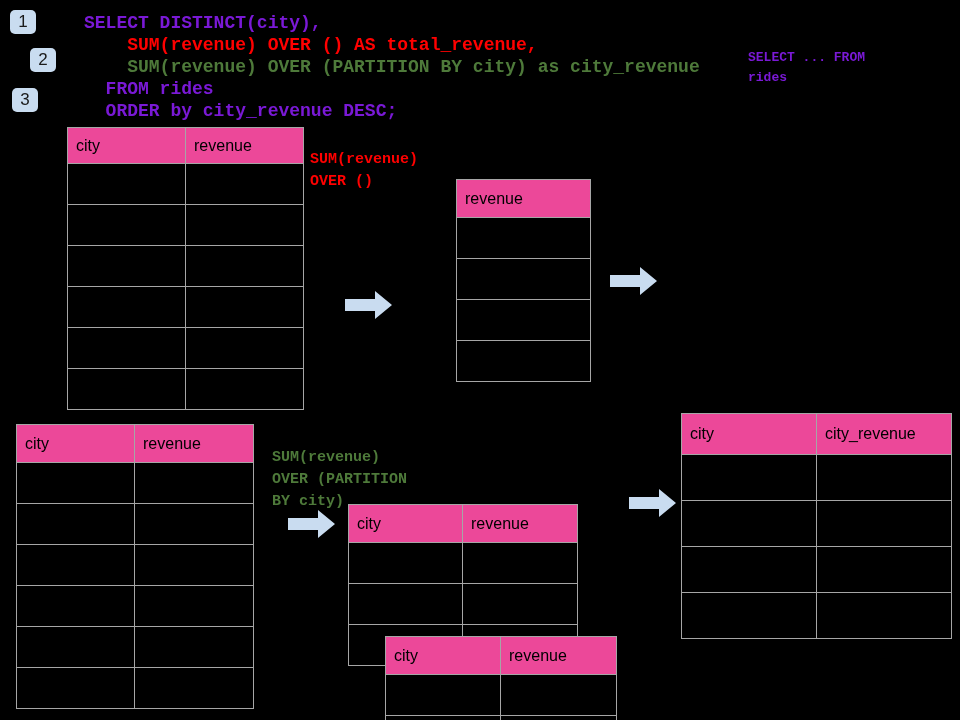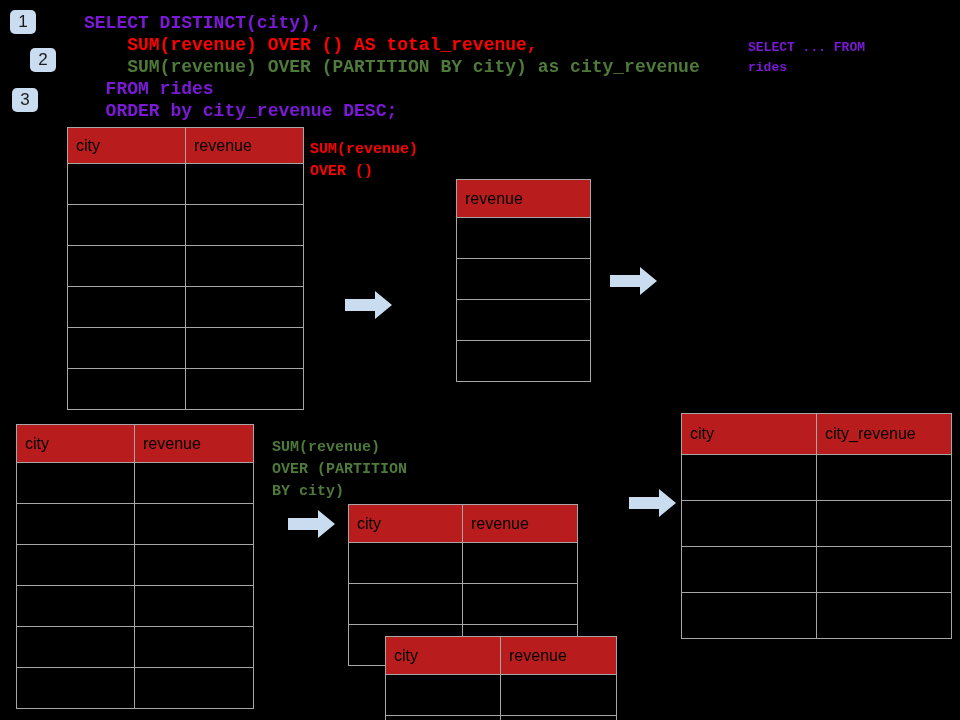--- a/index.html
+++ b/index.html
@@ -41,36 +41,37 @@
     letter-spacing: 0px;
   }
   .sql-line { white-space: pre; }
 
   
   .annot {
     position: absolute;
     font-family: "Liberation Mono", monospace;
     font-weight: bold;
     white-space: pre;
+    margin-top: 10px;
   }
 
   
   .tbl {
     position: absolute;
     border-collapse: collapse;
     table-layout: fixed;
     background: #000;
   }
   .tbl td, .tbl th {
     border: 1px solid #a6a6a6;
     padding: 0;
     margin: 0;
   }
   .tbl th {
-    background: #b91c1c;
+    background: #ec4899;
     color: #000000;
     font-family: "Liberation Sans", sans-serif;
     font-size: 16px;
     font-weight: normal;
     text-align: left;
     padding: 4px 0 4px 8px;
   }
   .tbl td {
     background: #000000;
   }

